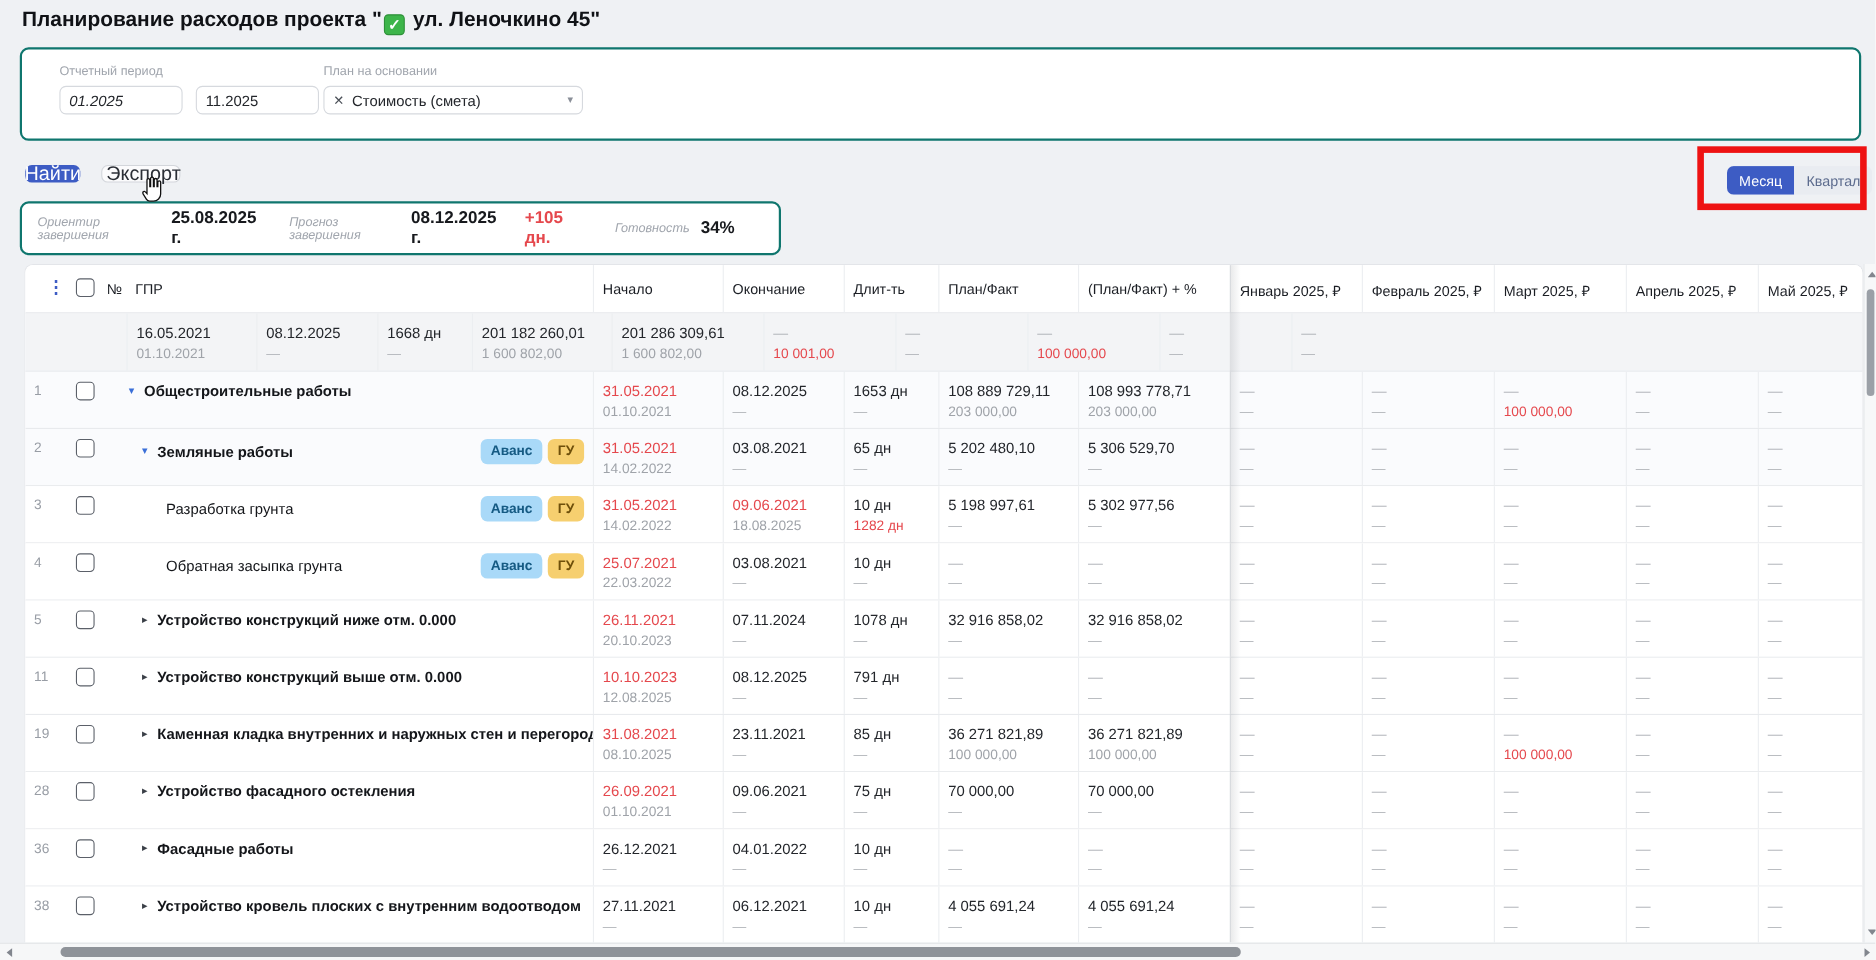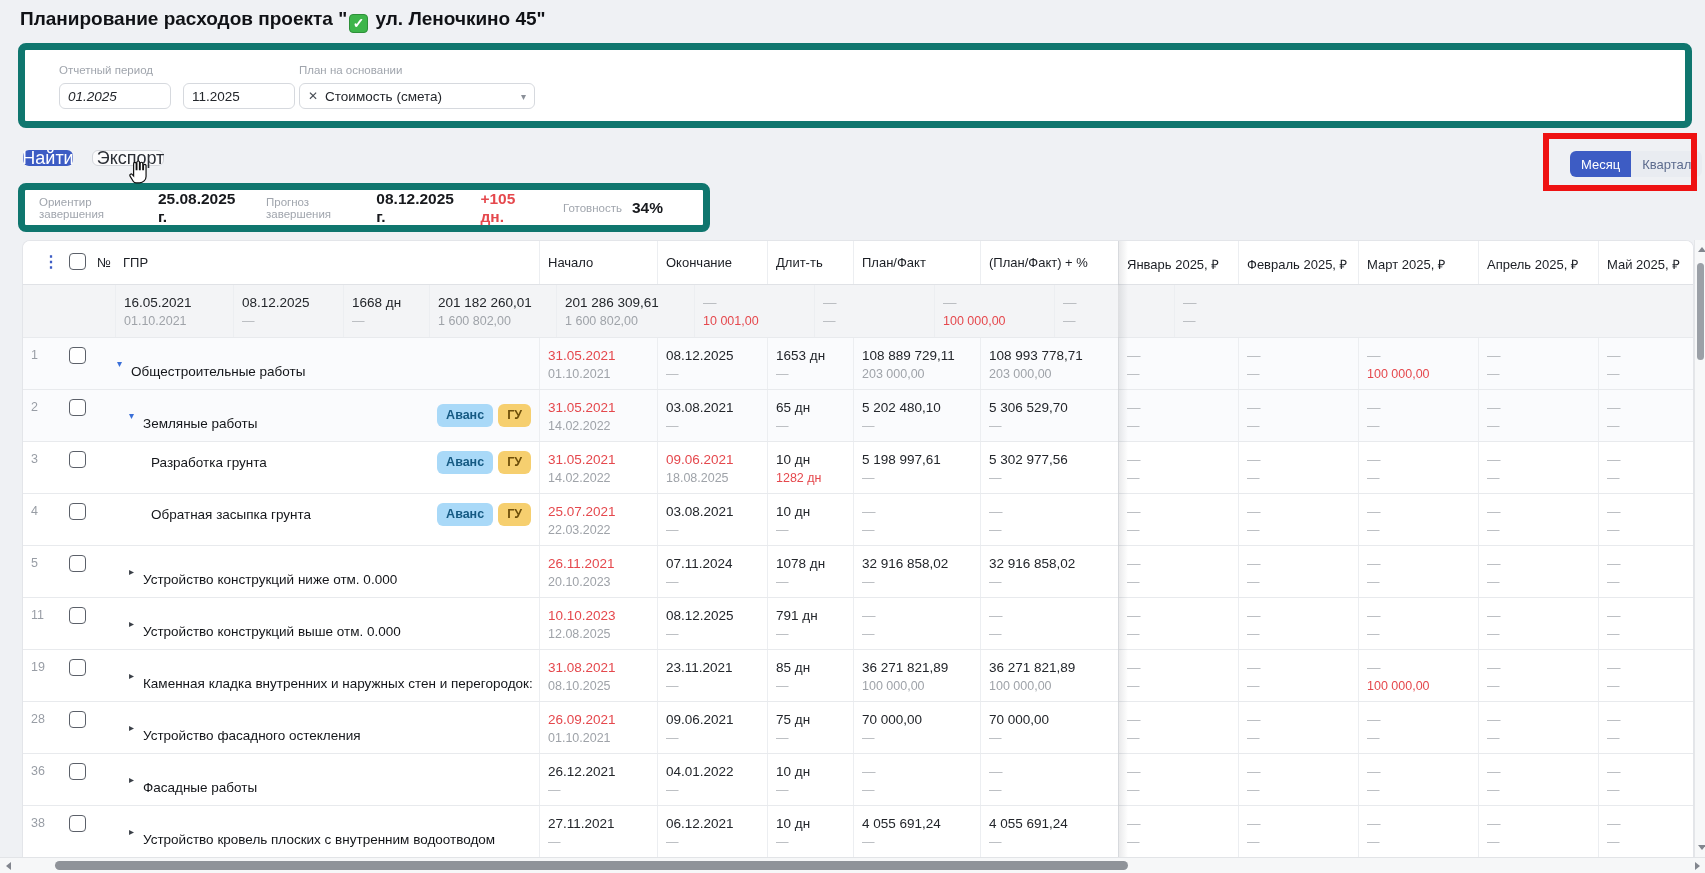--- a/index.html
+++ b/index.html
@@ -5,21 +5,21 @@
   * { margin:0; padding:0; box-sizing:border-box; }
   html,body { width:1705px; height:873px; overflow:hidden; }
   body { background:#eff1f4; font-family:"Liberation Sans", sans-serif; color:#1b1e24; position:relative; }
 
   
   .page-title { position:absolute; left:20px; top:8px; font-size:19px; font-weight:700; color:#101216; }
   .check-ic { display:inline-block; width:19px; height:19px; background:#3db54a; border:1.5px solid #2e9039;
               border-radius:4px; color:#fff; font-size:14px; font-weight:700; text-align:center; line-height:17px;
               vertical-align:-3px; margin:0 2px; }
 
-  .card { background:#fff; border-radius:8px; border:7px solid #0f766e; }
+  .card { background:#fff; border-radius:8px; border:2px solid #0f766e; }
   .filter-card { position:absolute; left:18px; top:43px; width:1674px; height:85px; }
   .f-label { position:absolute; top:14px; font-size:11.5px; color:#a0a5ad; }
   .f-input { position:absolute; top:33px; height:26px; border:1px solid #d6d9de; border-radius:6px;
              font-size:13.5px; color:#23262b; padding:0 8px; font-family:"Liberation Sans",sans-serif; background:#fff; }
   .select-box { position:absolute; left:274px; top:33px; width:236px; height:26px; border:1px solid #d6d9de;
                 border-radius:6px; background:#fff; display:flex; align-items:center; padding:0 8px; gap:7px;
                 font-size:13.5px; color:#23262b; cursor:pointer; }
   .x-ic { color:#4a4f57; font-size:12px; }
   .caret-ic { margin-left:auto; color:#8a8f98; font-size:10px; }
 
@@ -31,21 +31,21 @@
   .toggle { position:absolute; left:1570px; top:151px; height:26px; display:flex; border-radius:6px;
             overflow:hidden; font-size:13px; }
   .toggle .seg { display:flex; align-items:center; justify-content:center; padding:0 11px; cursor:pointer; }
   .seg-active { background:var(--accent,#3d5cc4); color:#fff; }
   .seg-idle { background:#e9ecf1; color:#5d6c8e; }
   .annotation-box { position:absolute; left:1543px; top:133px; width:154px; height:58px;
                     border:6px solid var(--annotation,#ee1212); pointer-events:none; z-index:50; }
 
   .summary-card { position:absolute; left:18px; top:183px; width:692px; height:49px; display:flex;
                   align-items:center; padding:0 14px; }
-  .s-label { font-size:11.5px; color:#a0a5ad; margin-right:10px; }
+  .s-label { font-size:11.5px; color:#a0a5ad; margin-right:10px;font-style:italic; }
   .s-value { font-size:15.5px; font-weight:700; color:#17191d; margin-right:26px; }
   .s-delta { font-size:15.5px; font-weight:700; color:var(--red,#e5484d); margin-right:26px; margin-left:-14px; }
 
   
   .cursor { position:absolute; left:126px; top:157px; z-index:60; pointer-events:none; }
 
   
   .tbl { position:absolute; left:22px; top:240px; width:1672px; height:617px; background:#fff;
          border:1px solid #e3e5e9; border-bottom:none; border-radius:8px 8px 0 0; overflow:hidden; }
   .grid { width:1695px; }
@@ -62,21 +62,21 @@
   .l1 { margin-top:9px; font-size:13.5px; line-height:17px; color:#23262b; }
   .l2 { margin-top:3px; font-size:12.5px; line-height:15px; color:#9fa3a9; }
   .red { color:var(--red,#e5484d) !important; }
   .dash { color:#b4b7bc; }
   .rownum { color:#989da5; font-size:12.5px; }
   .cb { display:inline-block; width:17px; height:17px; border:1.5px solid #5b6069; border-radius:4px;
         background:#fff; margin-top:9px; margin-left:4px; cursor:pointer; }
   .kebab { color:var(--accent,#3d5cc4); font-size:16px; font-weight:700; padding-left:12px; cursor:pointer; line-height:14px; }
   .namewrap { display:flex; align-items:center; }
   .wname { font-size:13.5px; color:#14161a; }
-  .bold { font-weight:400;margin-top:16px; }
+  .bold { font-weight:700; }
   .caret { width:14px; font-size:10px; flex:0 0 14px; cursor:pointer; }
   .caret-exp { color:#3a6fd8; }
   .caret-col { color:#3a3f47; }
   .badges { margin-left:auto; display:flex; gap:5px; margin-right:2px; }
   .badge { font-size:12.5px; font-weight:600; padding:3px 9px; border-radius:6px; }
   .badge-avans { background:var(--badge-blue-bg,#a9d9f8); color:var(--badge-blue-text,#155a83); }
   .badge-gu { background:var(--badge-amber-bg,#f6cf6f); color:var(--badge-amber-text,#6e4f0a); }
   .total-label { text-align:right; font-size:13.5px; color:#23262b; padding-right:4px; }
   .freeze-shadow { position:absolute; left:1095px; top:0; width:10px; height:100%;
                    background:linear-gradient(90deg, rgba(25,30,40,.10), rgba(25,30,40,0)); pointer-events:none; }

